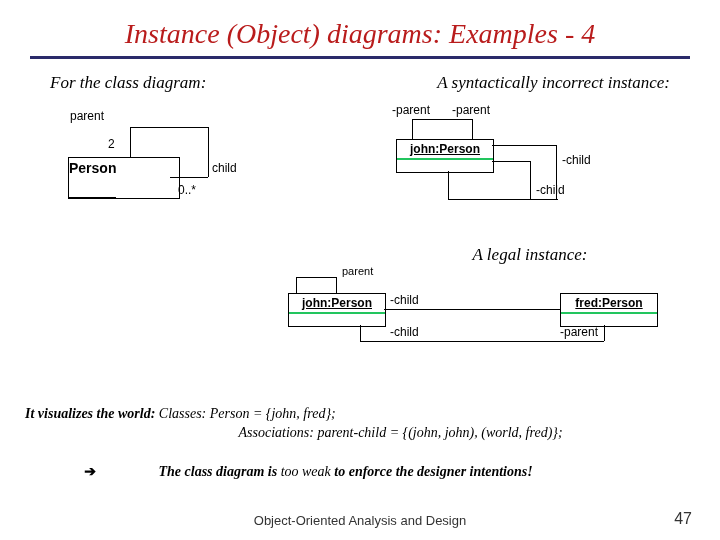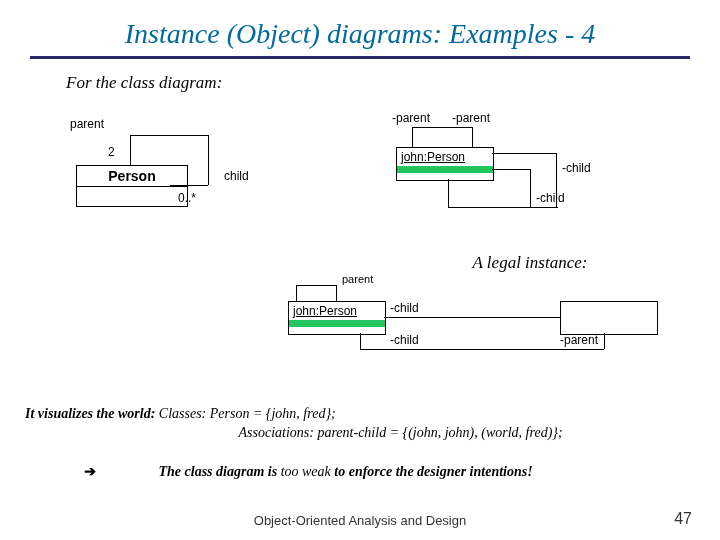--- a/index.html
+++ b/index.html
@@ -8,53 +8,53 @@
     width: 720px;
     height: 540px;
     background: white;
     font-family: Georgia, 'Times New Roman', serif;
     position: relative;
     overflow: hidden;
   }
   .title {
     font-size: 28px;
     font-style: italic;
-    color: #0369a1;
+    color: #b91c1c;
     text-align: center;
     padding: 18px 0 6px 0;
   }
   .title-underline {
     border-bottom: 3px solid #2A2A6A;
     margin: 0 30px 14px 30px;
   }
   .subheads {
     display: flex;
     justify-content: space-between;
-    padding: 0 66px;
-    margin-bottom: 10px;
+    padding: 0 50px;
+    margin-bottom: 2px;
   }
   .subhead {
     font-style: italic;
     font-size: 17px;
     color: #000;
   }
   .diagram-area {
     position: relative;
     height: 140px;
   }
   
   .person-class {
     position: absolute;
-    left: 76px;
+    left: 68px;
     top: 62px;
     width: 110px;
     height: 40px;
     border: 1px solid #000;
     display: flex;
-    flex-direction: column;
+    flex-direction: row;
   }
   .person-class .hdr {
     border-bottom: 1px solid #000;
     text-align: center;
     font-family: Arial, sans-serif;
     font-weight: bold;
     font-size: 14px;
     padding: 2px 0;
   }
   .person-class .body {
@@ -71,22 +71,23 @@
   .obj-box {
     position: absolute;
     border: 1px solid #000;
     font-family: Arial, sans-serif;
     font-size: 12px;
     display: flex;
     flex-direction: column;
     background: white;
   }
   .obj-box .hdr {
-    border-bottom: 7px solid #22c55e;
-    font-weight: normal;
+    border-bottom: 2px solid #22c55e;
+    text-align: center;
+    font-weight: bold;
     padding: 2px 4px;
     text-decoration: underline;
     white-space: nowrap;
   }
   .obj-box .body {
     flex: 1;
     min-height: 8px;
   }
   .legal-caption {
     font-style: italic;
@@ -145,36 +146,37 @@
   }
 </style>
 </head>
 <body>
 
 <div class="title">Instance (Object) diagrams: Examples - 4</div>
 <div class="title-underline"></div>
 
 <div class="subheads">
   <div class="subhead">For the class diagram:</div>
+  <div class="subhead">A syntactically incorrect instance:</div>
 </div>
 
 <div class="diagram-area">
 
   <div class="person-class">
     <div class="hdr">Person</div>
     <div class="body"></div>
   </div>
 
   <div class="line" style="left:130px; top:32px; width:1px; height:30px;"></div>
   <div class="line" style="left:130px; top:32px; width:78px; height:1px;"></div>
   <div class="line" style="left:208px; top:32px; width:1px; height:50px;"></div>
   <div class="line" style="left:170px; top:82px; width:38px; height:1px;"></div>
   <div class="small-label" style="left:70px; top:14px;">parent</div>
   <div class="small-label" style="left:108px; top:42px;">2</div>
-  <div class="small-label" style="left:212px; top:66px;margin-left:12px;">child</div>
+  <div class="small-label" style="left:212px; top:66px;">child</div>
   <div class="small-label" style="left:178px; top:88px;">0..*</div>
 
   <div class="obj-box" style="left:396px; top:44px; width:96px; height:32px;">
     <div class="hdr">john:Person</div>
     <div class="body"></div>
   </div>
 
   <div class="line" style="left:412px; top:24px; width:1px; height:20px;"></div>
   <div class="line" style="left:412px; top:24px; width:60px; height:1px;"></div>
   <div class="line" style="left:472px; top:24px; width:1px; height:20px;"></div>
@@ -192,20 +194,21 @@
 </div>
 
 <div class="legal-caption">A legal instance:</div>
 
 <div class="legal-area">
   <div class="obj-box" style="left:288px; top:22px; width:96px; height:32px;">
     <div class="hdr">john:Person</div>
     <div class="body"></div>
   </div>
   <div class="obj-box" style="left:560px; top:22px; width:96px; height:32px;">
+    <div class="hdr">fred:Person</div>
     <div class="body"></div>
   </div>
 
   <div class="line" style="left:336px; top:6px; width:1px; height:16px;"></div>
   <div class="line" style="left:296px; top:6px; width:40px; height:1px;"></div>
   <div class="line" style="left:296px; top:6px; width:1px; height:16px;"></div>
   <div class="small-label" style="left:342px; top:-6px; font-size:11px;">parent</div>
 
   <div class="line" style="left:384px; top:38px; width:176px; height:1px;"></div>
   <div class="small-label" style="left:390px; top:22px;">-child</div>

